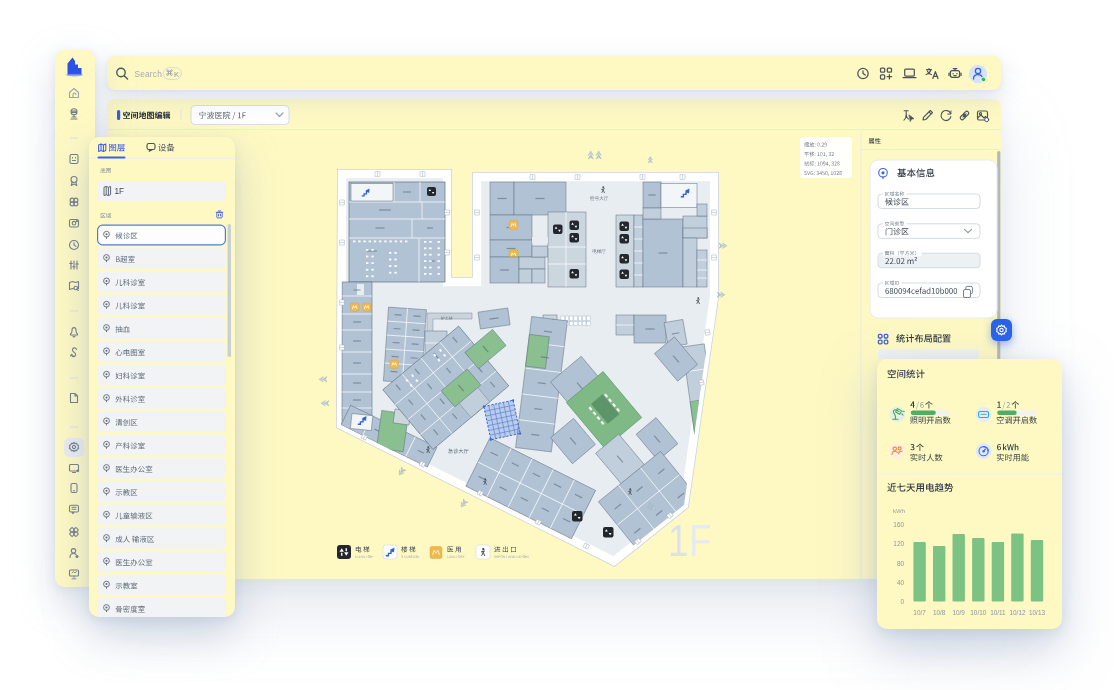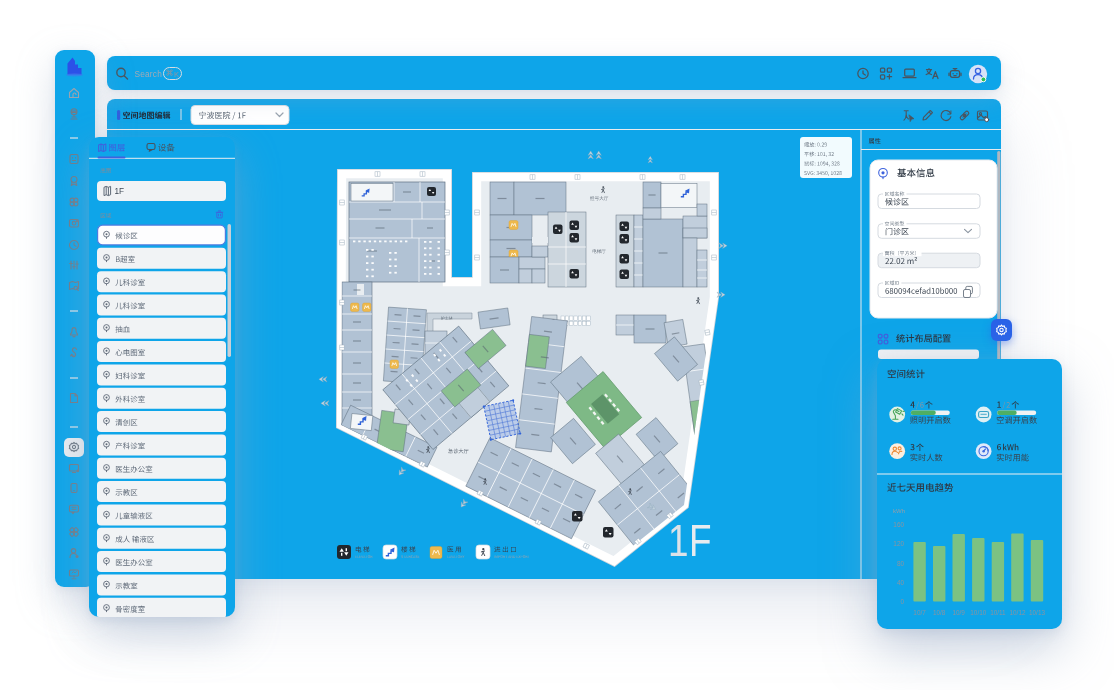--- a/index.html
+++ b/index.html
@@ -1,16 +1,16 @@
 <!DOCTYPE html>
 <html><head><meta charset="utf-8"><style>
 *{margin:0;padding:0;box-sizing:border-box}
 html,body{width:1114px;height:690px;background:#fff;overflow:hidden;position:relative;
 font-family:"Liberation Sans",sans-serif;}
-.card{position:absolute;background:#0ea5e9;}
+.card{position:absolute;background:#fef9c3;}
 #sidebar{left:55px;top:50px;width:40px;height:537px;border-radius:9px;
 box-shadow:0 14px 38px rgba(152,168,195,.38),0 2px 8px rgba(152,168,195,.18);}
 #topbar{left:107px;top:56px;width:894px;height:34px;border-radius:8px;
 box-shadow:0 8px 24px rgba(152,168,195,.30),0 1px 4px rgba(152,168,195,.15);}
 #win{left:107px;top:99px;width:894px;height:480px;border-radius:8px;
 box-shadow:0 30px 70px rgba(150,168,195,.26),0 6px 18px rgba(150,168,195,.14);overflow:hidden;}
 #leftpanel{left:89px;top:137px;width:146px;height:480px;border-radius:10px;
 box-shadow:0 18px 44px rgba(150,168,195,.45),0 4px 10px rgba(150,168,195,.2);overflow:hidden;z-index:30;}
 #gearbtn{left:991px;top:319px;width:21px;height:22px;border-radius:6px;background:#2a63e8;
 box-shadow:0 3px 8px rgba(42,99,232,.45);z-index:40;}

